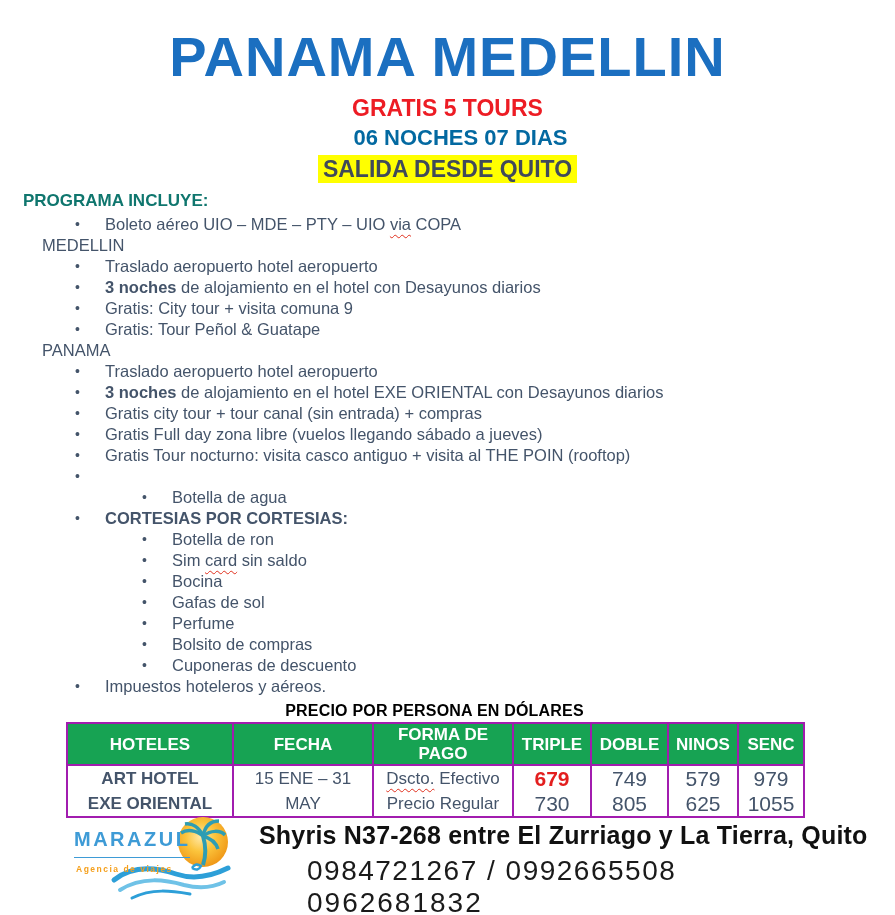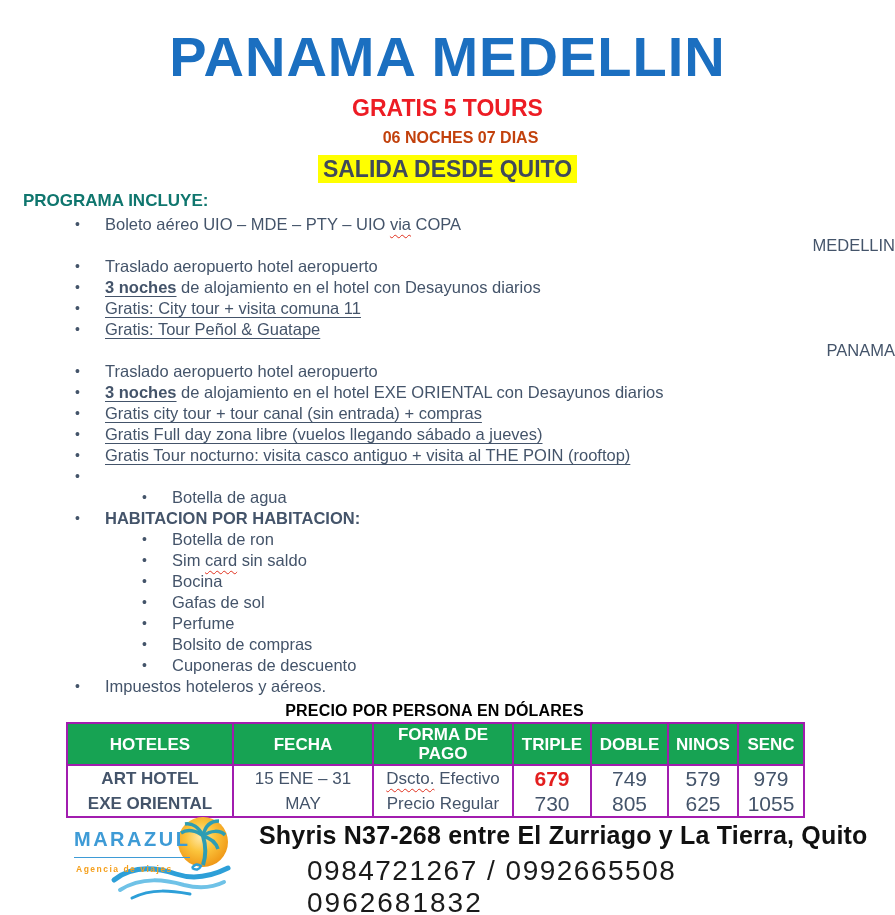--- a/index.html
+++ b/index.html
@@ -8,39 +8,39 @@
     width:895px; height:915px; background:#fff; overflow:hidden;
     font-family:"Liberation Sans", sans-serif; color:#44546A; position:relative;
   }
   
   .hdr { text-align:center;margin-top:28px; }
   .title {
     margin-top:16px; font-size:56px; line-height:58px; font-weight:bold;
     color:#1B6FC0; letter-spacing:1px;
   }
   .sub1 { margin-top:9px;  font-size:23px; line-height:26px; font-weight:bold; color:#ED1C24; }
-  .sub2 { margin-top:4px;  font-size:16px; line-height:26px; font-weight:bold; color:#c2410c;padding-left:26px; }
+  .sub2 { margin-top:4px;  font-size:22px; line-height:26px; font-weight:bold; color:#0369a1;padding-left:26px; }
   .sub3wrap { margin-top:4px; height:28px; }
   .sub3 {
     display:inline-block; background:#FFFF00; padding:0 5px;
     font-size:23px; line-height:28px; font-weight:bold; color:#404A5A;
   }
   
   .prog-heading {
     margin:7px 0 3px 23px; font-size:17px; line-height:21px; font-weight:bold;
     color:#0f766e; text-decoration-thickness:1.5px; text-underline-offset:3px;
   }
   .list { margin-left:42px; }
   .line { display:flex; height:21px; font-size:16.5px; line-height:21px; color:#44546A; }
   .line .bullet { flex:0 0 30px; font-size:14px; text-align:left; }
-  .line.lvl0 { padding-left:0;justify-content:flex-end; }
+  .line.lvl0 { padding-left:0; }
   .line.lvl1 { padding-left:33px; }
   .line.lvl2 { padding-left:100px; }
   .b { font-weight:bold; }
-  .u { text-decoration:underline; text-decoration-thickness:1px; text-underline-offset:2.5px; }
+  .u { text-decoration-thickness:1px; text-underline-offset:2.5px; }
   .wavy {
     text-decoration-line:underline; text-decoration-style:wavy;
     text-decoration-color:#E0301E; text-decoration-thickness:1px; text-underline-offset:4px;
   }
   
   .tbl-title {
     margin-top:5px; width:737px; margin-left:66px; text-align:center;
     font-size:16px; line-height:18px; font-weight:bold; color:#000; letter-spacing:0.2px;
   }
   table.price {
@@ -108,21 +108,21 @@
       <div class="line lvl1">
         <span class="bullet">•</span>
         <span class="txt"><span>Traslado aeropuerto hotel aeropuerto</span></span>
       </div>
       <div class="line lvl1">
         <span class="bullet">•</span>
         <span class="txt"><span class="b u">3 noches</span><span> de alojamiento en el hotel con Desayunos diarios</span></span>
       </div>
       <div class="line lvl1">
         <span class="bullet">•</span>
-        <span class="txt"><span class="u">Gratis: City tour + visita comuna 11</span></span>
+        <span class="txt"><span class="u">Gratis: City tour + visita comuna 9</span></span>
       </div>
       <div class="line lvl1">
         <span class="bullet">•</span>
         <span class="txt"><span class="u">Gratis: Tour Peñol &amp; Guatape</span></span>
       </div>
       <div class="line lvl0">
         <span class="txt"><span>PANAMA</span></span>
       </div>
       <div class="line lvl1">
         <span class="bullet">•</span>
@@ -146,21 +146,21 @@
       </div>
       <div class="line lvl1">
         <span class="bullet">•</span>
       </div>
       <div class="line lvl2">
         <span class="bullet">•</span>
         <span class="txt"><span>Botella de agua</span></span>
       </div>
       <div class="line lvl1">
         <span class="bullet">•</span>
-        <span class="txt"><span class="b">HABITACION POR HABITACION:</span></span>
+        <span class="txt"><span class="b">CORTESIAS POR CORTESIAS:</span></span>
       </div>
       <div class="line lvl2">
         <span class="bullet">•</span>
         <span class="txt"><span>Botella de ron</span></span>
       </div>
       <div class="line lvl2">
         <span class="bullet">•</span>
         <span class="txt"><span>Sim </span><span class="wavy">card</span><span> sin saldo</span></span>
       </div>
       <div class="line lvl2">

